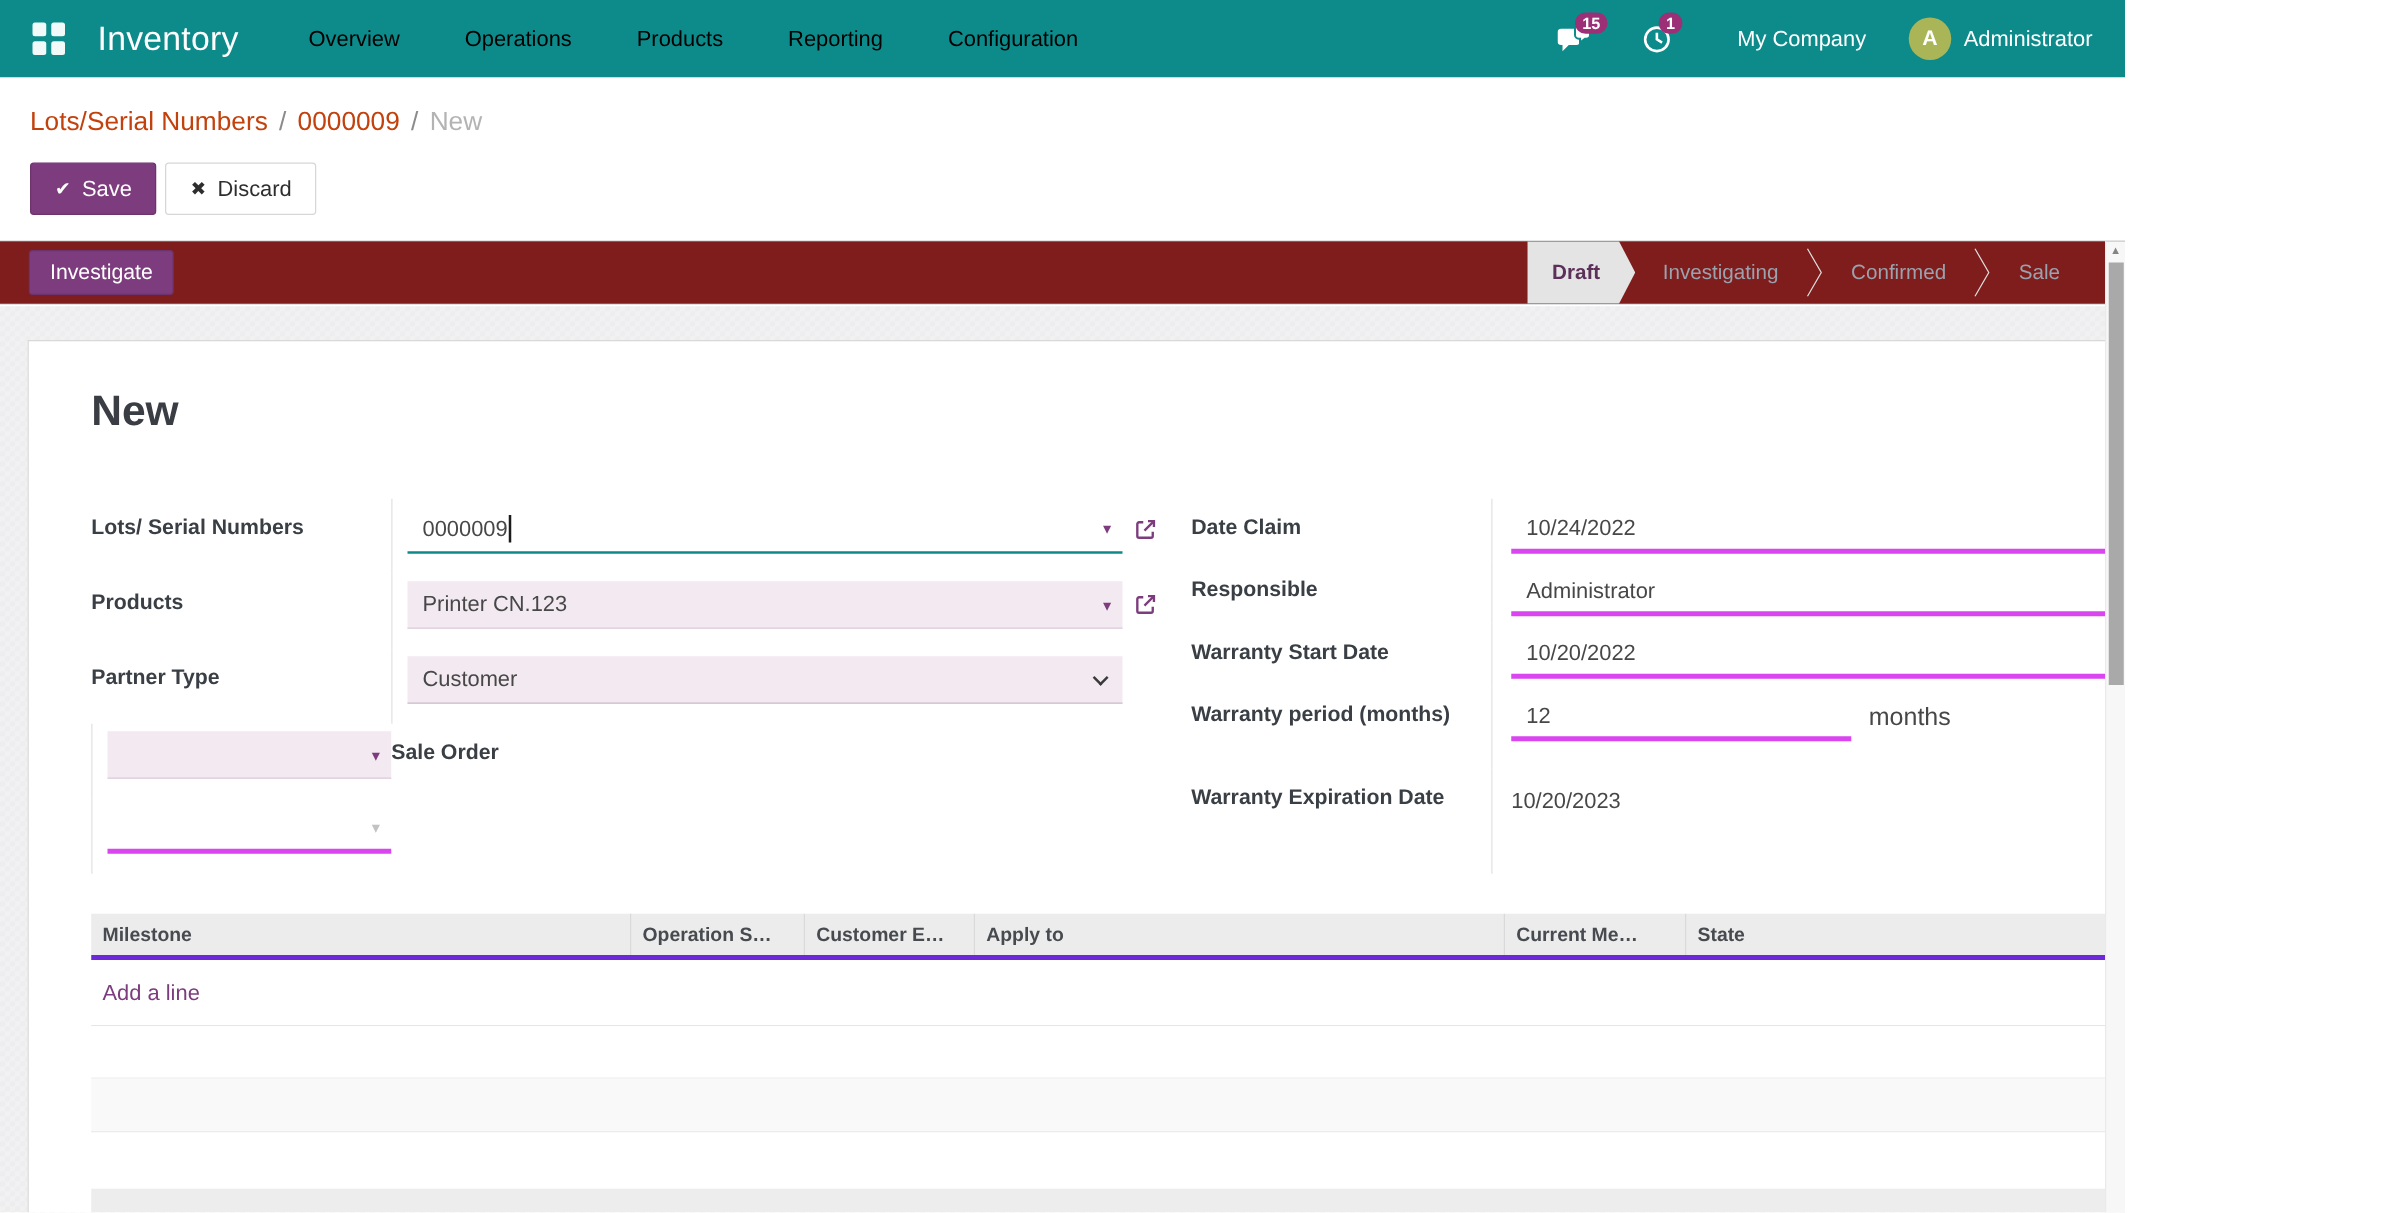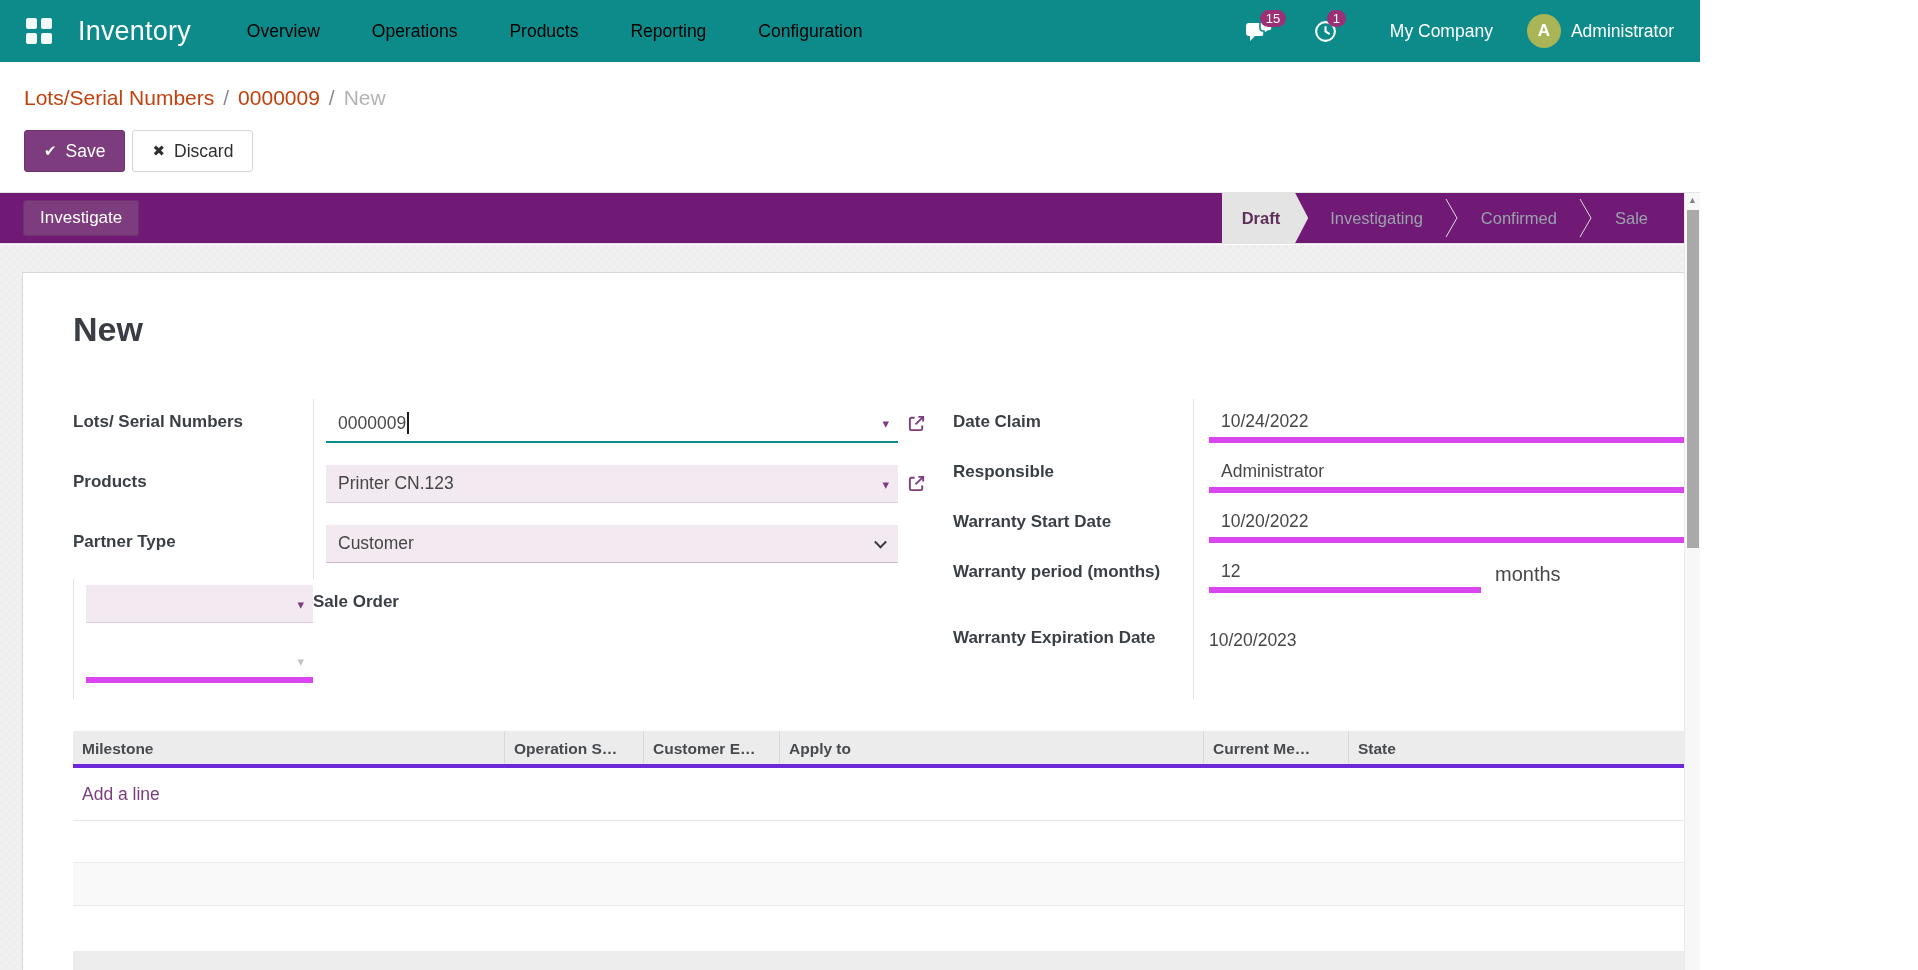--- a/index.html
+++ b/index.html
@@ -9,40 +9,40 @@
 
   
   .topnav { height:62px; background:#0d8b8b; display:flex; align-items:center; padding:0 26px; color:#fff; }
   .apps-grid { width:26px; height:26px; display:grid; grid-template-columns:11px 11px; grid-template-rows:11px 11px; gap:4px; cursor:pointer; margin-right:26px; }
   .apps-grid span { background:#fff; border-radius:2px; opacity:.95; }
   .brand { font-size:27px; font-weight:500; letter-spacing:.2px; margin-right:56px; }
   .menu { display:flex; align-items:center; gap:52px; font-size:17.5px; }
   .menu-item { color:#000000; cursor:pointer; }
   .top-right { margin-left:auto; display:flex; align-items:center; }
   .icon-wrap { position:relative; margin-right:40px; cursor:pointer; display:flex; align-items:center; }
-  .badge { position:absolute; top:-9px; left:14px; background:#9b3076; color:#fff; font-size:13px; line-height:17px; padding:0 6px; border-radius:9px; font-weight:400; }
+  .badge { position:absolute; top:-9px; left:14px; background:#9b3076; color:#fff; font-size:13px; line-height:17px; padding:0 6px; border-radius:9px; font-weight:700; }
   .company { font-size:17.5px; margin:0 34px 0 12px; cursor:pointer; }
   .user { display:flex; align-items:center; gap:10px; cursor:pointer; }
   .avatar { width:34px; height:34px; border-radius:50%; background:#a9b557; color:#fff; font-size:17px; font-weight:600; display:flex; align-items:center; justify-content:center; }
   .user-name { font-size:17.5px; }
 
   
   .control-panel { height:131px; background:#fff; padding:24px 0 0 24px; border-bottom:1px solid #e4e4e4; }
   .breadcrumb { font-size:21px; margin-bottom:20px; }
   .breadcrumb a { color:#c2410c; text-decoration:none; cursor:pointer; }
   .bc-sep { color:#8b8b8b; margin:0 9px; }
   .bc-current { color:#b3b3b3; }
   .btn-row { display:flex; gap:7px; }
   .btn { height:42px; padding:0 19px; font-size:17.5px; border-radius:3px; display:flex; align-items:center; gap:9px; cursor:pointer; font-family:"Liberation Sans", sans-serif; }
   .btn-primary { background:#7d3c7d; border:1px solid #6d336d; color:#fff; }
   .btn-secondary { background:#fff; border:1px solid #d7d7d7; color:#2e2e2e; }
   .btn .gl { font-size:15px; }
 
   
-  .statusbar { height:51px; background:#701a75; border-bottom:1px solid #e2e2e2; display:flex; align-items:center; padding-left:23px; }
+  .statusbar { height:51px; background:#7f1d1d; border-bottom:1px solid #e2e2e2; display:flex; align-items:center; padding-left:23px; }
   .btn-statusaction { height:36px; padding:0 16px; font-size:17px; background:#7d3c7d; border:1px solid #6d336d; color:#fff; border-radius:3px; cursor:pointer; }
   .steps { margin-left:auto; margin-right:30px; display:flex; align-items:center; height:50px; }
   .step { height:50px; display:flex; align-items:center; padding:0 22px; font-size:16.5px; color:#9aa2ad; cursor:pointer; }
   .step.active { background:#e4e4e4; color:#5d3059; font-weight:700; padding:0 28px 0 20px;
     clip-path:polygon(0 0, calc(100% - 13px) 0, 100% 50%, calc(100% - 13px) 100%, 0 100%); }
   .step-sep svg { display:block; }
 
   
   .content { position:absolute; top:245px; left:0; right:0; bottom:0; overflow:hidden;
     background-color:#f2f1f2;
@@ -60,21 +60,21 @@
   .fcell { border-left:1px solid #e2e2e2; padding:6px 0 6px 12px; min-height:50px; display:flex; align-items:flex-start; }
   .fgroup.right .fcell { padding-left:15px; }
   .r-h66 { min-height:66px; }
   .r-h84 { min-height:84px; }
 
   .control { position:relative; width:572px; height:38px; display:flex; align-items:center; padding:0 28px 0 12px; font-size:17.5px; color:#474747; }
   .fgroup.right .control { width:564px; }
   .ctl-focused { border-bottom:2px solid #0d8b8b; }
   .ctl-lav { background:#f2e9f1; border-bottom:1px solid #dbcbd9; }
   .ctl-select { background:#f2e9f1; border-bottom:1px solid #cdbccb; }
-  .ctl-underline { border-bottom:6px solid #d946ef; }
+  .ctl-underline { border-bottom:4px solid #d946ef; }
   .ctl-num { width:272px !important; }
   .caret { position:absolute; right:9px; top:50%; transform:translateY(-50%); font-size:13px; line-height:13px; }
   .caret.purple { color:#7d3c7d; }
   .caret.gray { color:#c2c2c2; }
   .chev { position:absolute; right:13px; top:50%; width:9px; height:9px; border-right:2px solid #3a3a3a; border-bottom:2px solid #3a3a3a; transform:translateY(-70%) rotate(45deg); }
   .ext { position:absolute; right:-31px; top:50%; transform:translateY(-50%); cursor:pointer; display:flex; }
   .text-cursor { display:inline-block; width:1.5px; height:22px; background:#1b1b1b; margin-left:1px; vertical-align:middle; }
   .suffix { font-size:20px; color:#474747; margin-left:14px; padding-top:8px; }
   .ro-value { font-size:17.5px; color:#474747; padding-top:9px; }
 

